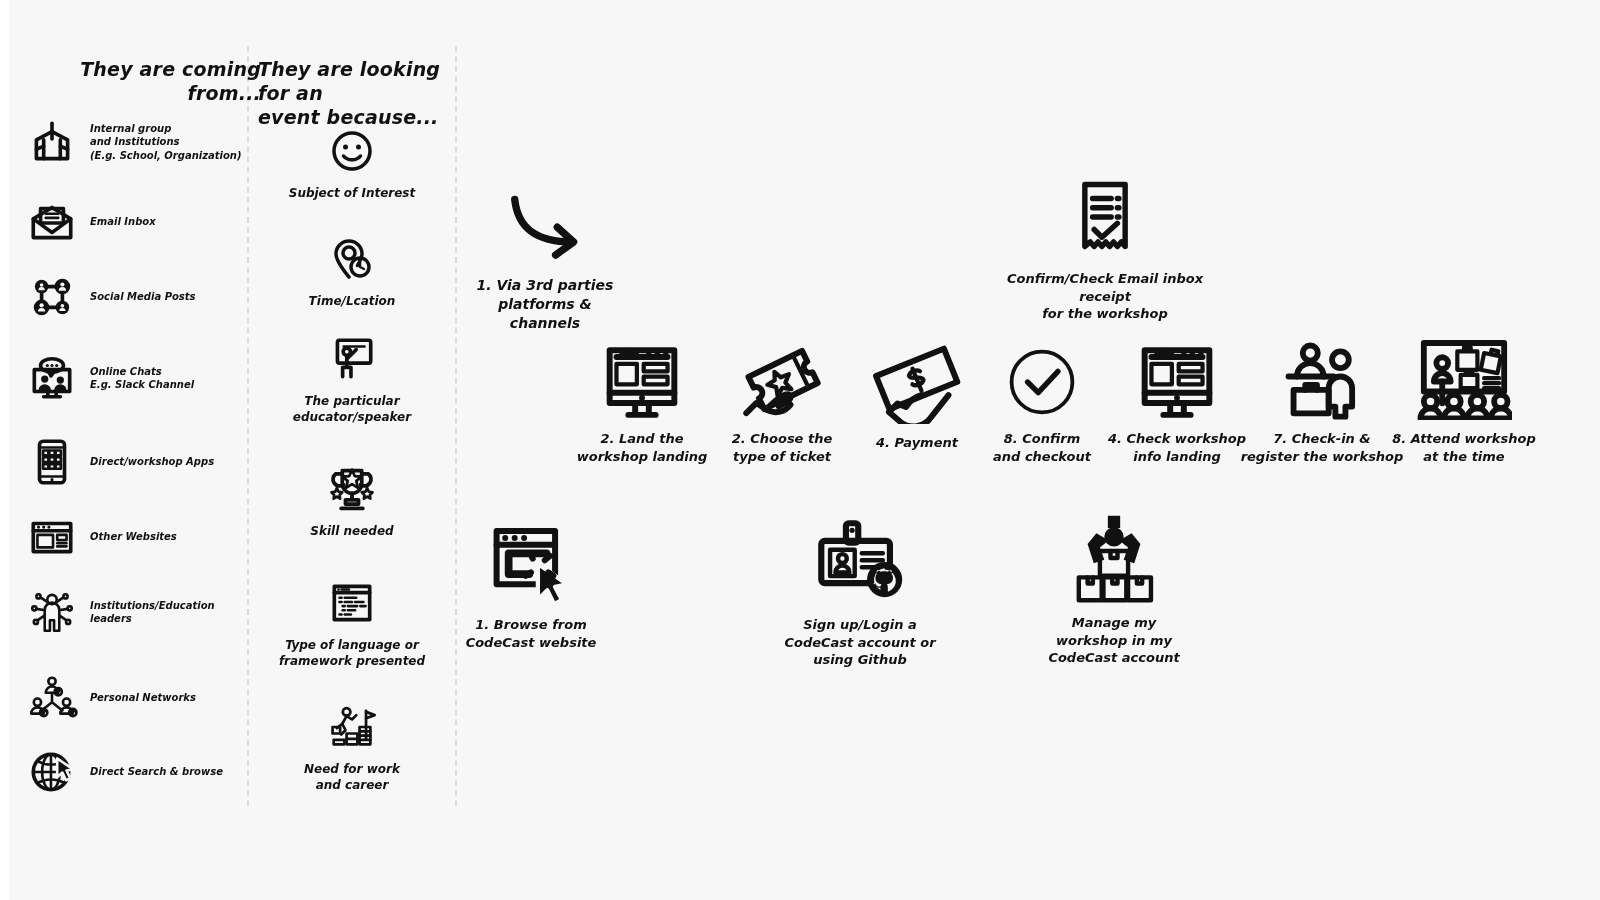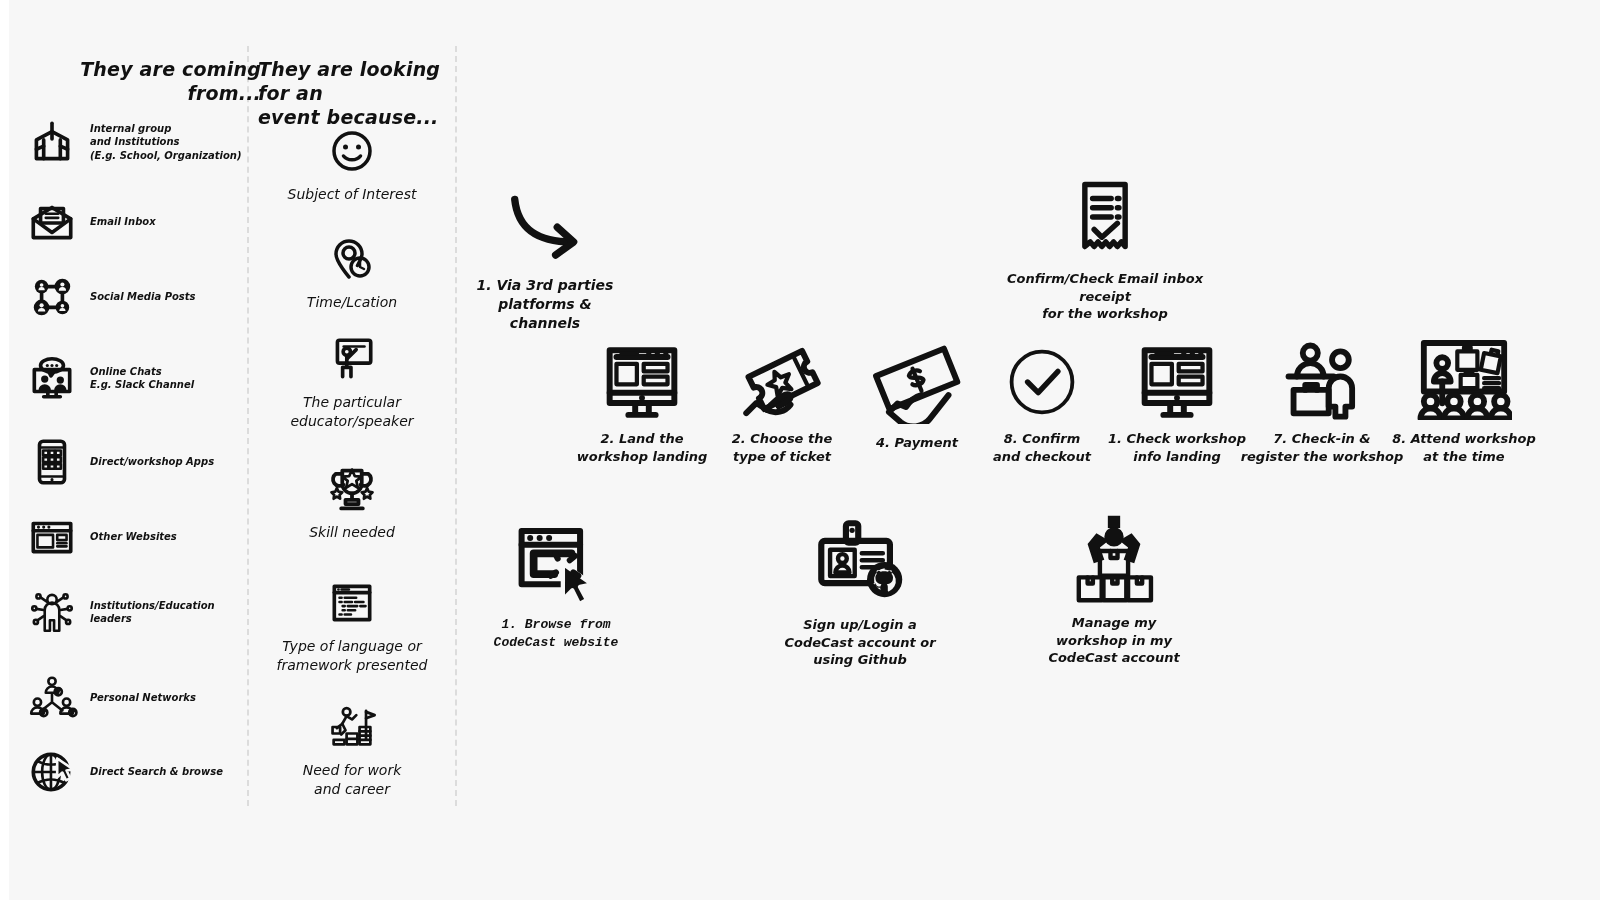--- a/index.html
+++ b/index.html
@@ -74,22 +74,22 @@
     width: 188px;
     text-align: center;
   }
   .why-ico {
     height: 54px;
     display: flex; align-items: center; justify-content: center;
     margin-bottom: 7px;
   }
   .why-label {
     font-style: italic;
-    font-weight: normal;
-    font-size: 14px;
+    font-weight: bold;
+    font-size: 12px;
     color: #111;
     line-height: 1.35;
     white-space: pre-line;
   }
 
   
   .step {
     position: absolute;
     text-align: center;
   }
@@ -480,21 +480,21 @@
         <path class="s" d="M20 20 L80 20"></path>
         <path class="s-thin" d="M26 16 L44 16"></path>
         <circle class="f" cx="58" cy="16" r="3"></circle>
         <circle class="f" cx="68" cy="16" r="3"></circle>
         <circle class="f" cx="78" cy="16" r="3"></circle>
         <rect class="s-thin" x="20" y="28" width="24" height="24"></rect>
         <rect class="s-thin" x="52" y="28" width="28" height="9"></rect>
         <rect class="s-thin" x="52" y="43" width="28" height="9"></rect>
       </svg>
     </div>
-    <div class="step-label">1. Check workshop
+    <div class="step-label">4. Check workshop
 info landing</div>
   </div>
 
   <div class="step" style="left:1240px; top:338px; width:164px;">
     <div class="step-ico" style="height:82px">
       <svg width="84" height="82" viewBox="0 0 100 98">
         <circle class="s" cx="36" cy="18" r="9"></circle>
         <path class="s" d="M20 46 a16 16 0 0 1 32 0"></path>
         <path class="s" d="M10 46 L64 46"></path>
         <circle class="s" cx="72" cy="26" r="10"></circle>
@@ -527,21 +527,21 @@
         <circle class="s" cx="72" cy="76" r="8"></circle>
         <path class="s" d="M60 96 a12 12 0 0 1 24 0 Z"></path>
         <circle class="s" cx="100" cy="76" r="8"></circle>
         <path class="s" d="M88 96 a12 12 0 0 1 24 0 Z"></path>
       </svg>
     </div>
     <div class="step-label">8. Attend workshop
 at the time</div>
   </div>
 
-  <div class="step" style="left:480px; top:518px; width:152px;font-family:Liberation Mono, monospace;">
+  <div class="step" style="left:455px; top:518px; width:152px;">
     <div class="step-ico" style="height:88px">
       <svg width="86" height="88" viewBox="0 0 100 100">
         <path class="s" d="M10 14 L78 14 L78 76 L10 76 Z"></path>
         <path class="s" d="M10 30 L78 30"></path>
         <circle class="f" cx="20" cy="22" r="3.5"></circle>
         <circle class="f" cx="31" cy="22" r="3.5"></circle>
         <circle class="f" cx="42" cy="22" r="3.5"></circle>
         <path class="s-thick" d="M24 40 L68 40 M24 40 L24 64 M24 64 L48 64"></path>
         <path class="f" d="M58 52 L58 94 L69 83 L77 99 L86 94 L78 79 L92 76 Z" stroke="#f7f7f7" stroke-width="5" stroke-linejoin="round"></path>
         <g class="s">

